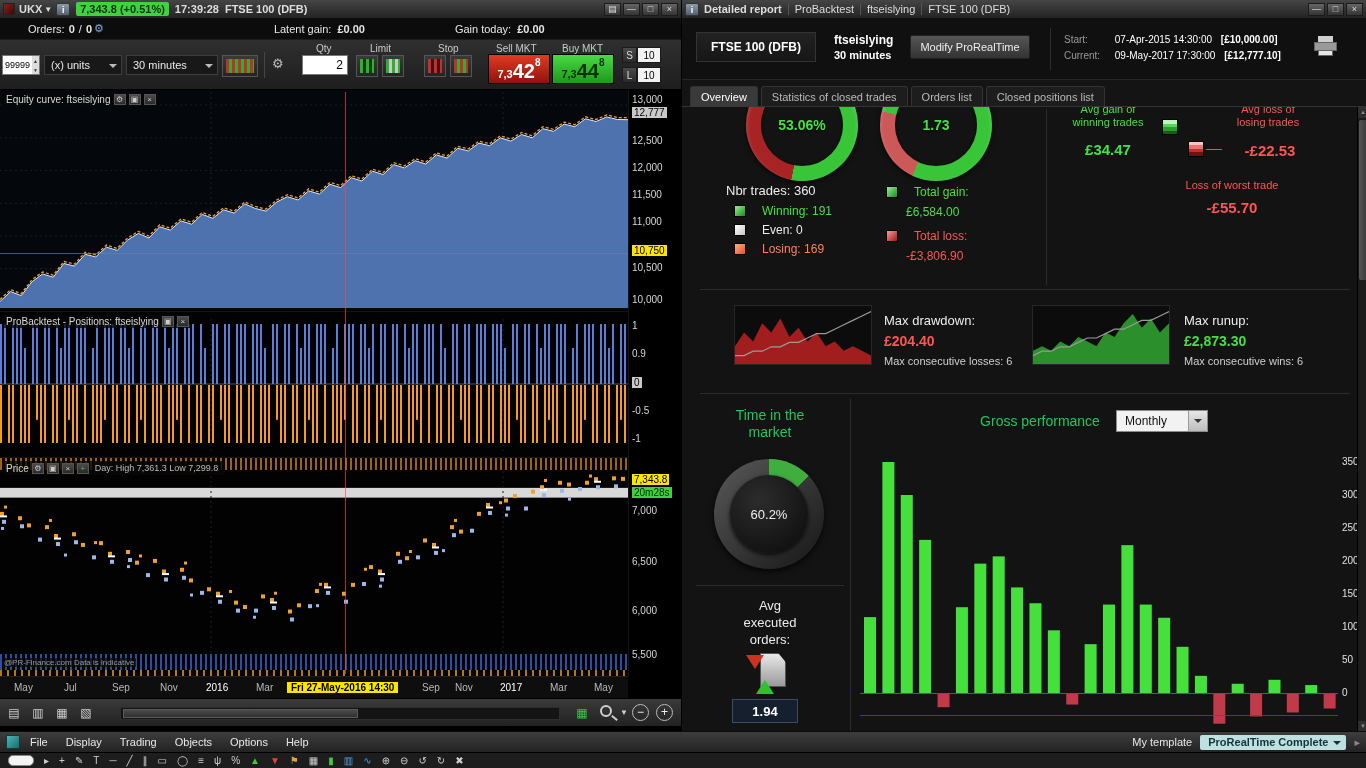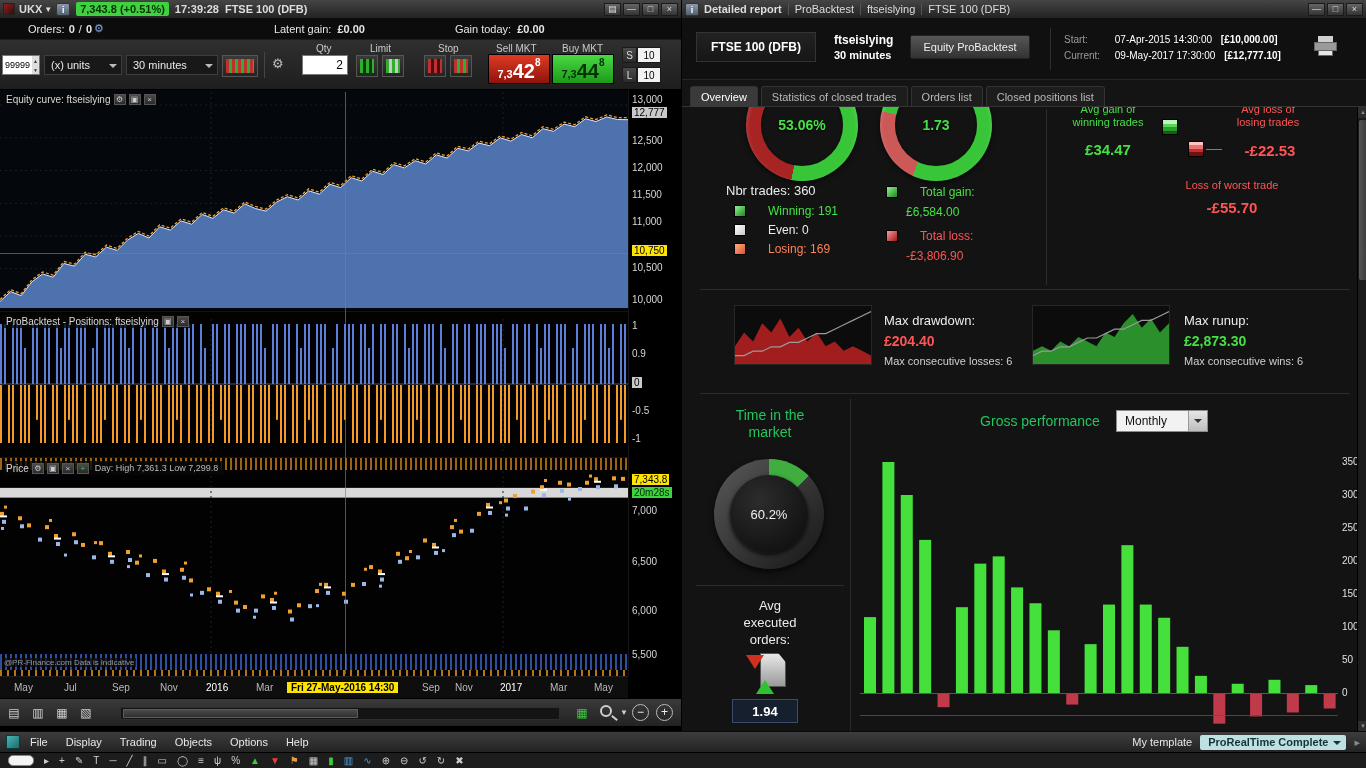--- a/index.html
+++ b/index.html
@@ -147,21 +147,21 @@
 
   .donut { position:absolute; width:112px; height:112px; border-radius:50%;
     box-shadow:inset 0 2px 4px rgba(255,255,255,.25), 0 2px 5px rgba(0,0,0,.6); }
   .donut:after { content:""; position:absolute; inset:15px; border-radius:50%; background:#131313;
     box-shadow:0 1px 3px rgba(0,0,0,.8) inset; }
   .donut-label { position:absolute; width:112px; height:112px; display:flex; align-items:center;
     justify-content:center; font-size:14px; font-weight:bold; color:#45e045; z-index:2;
     text-shadow:0 1px 2px #000; }
 
   .legend-title { position:absolute; font-size:13px; color:#ececec; }
-  .leg-row { position:absolute; display:flex; align-items:center; gap:22px; font-size:12px; }
+  .leg-row { position:absolute; display:flex; align-items:center; gap:16px; font-size:12px; }
   .sq { width:12px; height:12px; border:1px solid #000; flex:none; }
   .sq.green { background:linear-gradient(135deg,#93f093,#1d8a1d); }
   .sq.white { background:linear-gradient(135deg,#fff,#c8c8c8); }
   .sq.orange{ background:linear-gradient(135deg,#ffb080,#e05030); }
   .sq.red   { background:linear-gradient(135deg,#ff9a9a,#a01818); }
   .txt-green { color:#45e045; } .txt-red { color:#ff5555; } .txt-orange { color:#ff8259; }
   .vdiv { position:absolute; width:1px; background:#2c2c2c; }
   .hdiv { position:absolute; height:1px; background:#2c2c2c; }
 
   .avg-lbl { position:absolute; font-size:11px; text-align:center; line-height:13px; }
@@ -790,21 +790,21 @@
       <span class="grow"></span>
       <span class="winbtn">—</span>
       <span class="winbtn">□</span>
       <span class="winbtn">×</span>
     </div>
 
     <div id="report-header">
       <div class="instr-box">FTSE 100 (DFB)</div>
       <div class="strategy-name">ftseislying</div>
       <div class="strategy-tf">30 minutes</div>
-      <div id="modify-btn">Equity ProBacktest</div>
+      <div id="modify-btn">Modify ProRealTime</div>
       <div class="hdr-sep"></div>
       <div class="hdr-row" style="top:16px;">
         <span class="hdr-lbl">Start:</span>
         <span>07-Apr-2015 14:30:00</span>
         <b style="margin-left:6px">[£10,000.00]</b>
       </div>
       <div class="hdr-row" style="top:32px;">
         <span class="hdr-lbl">Current:</span>
         <span>09-May-2017 17:30:00</span>
         <b style="margin-left:6px">[£12,777.10]</b>

